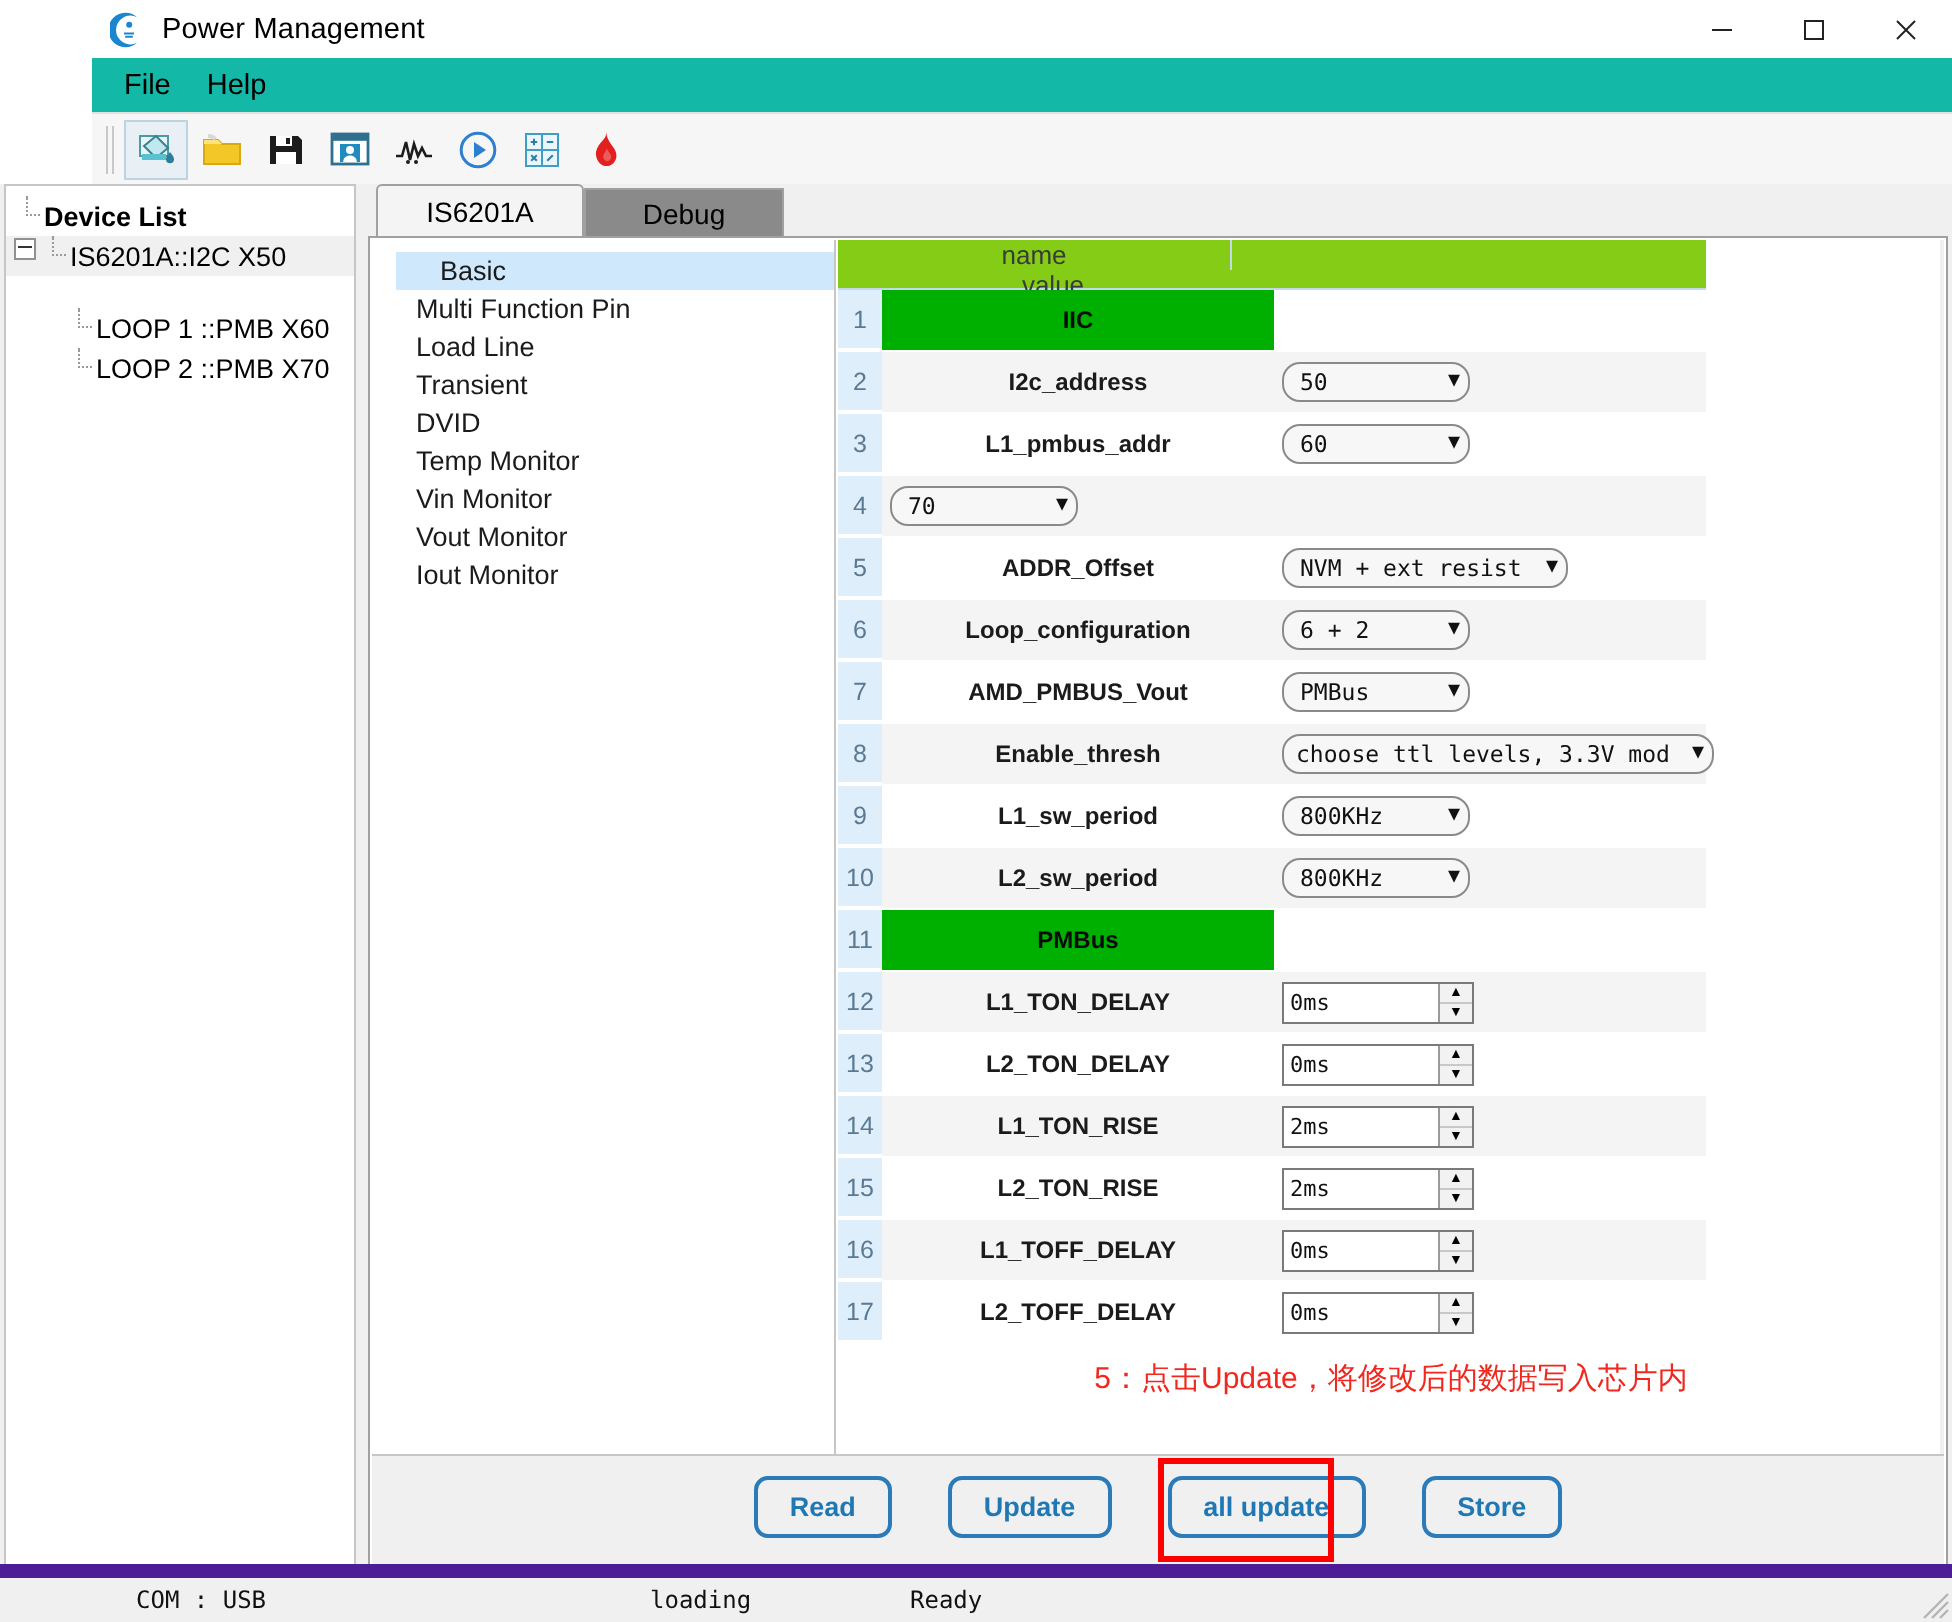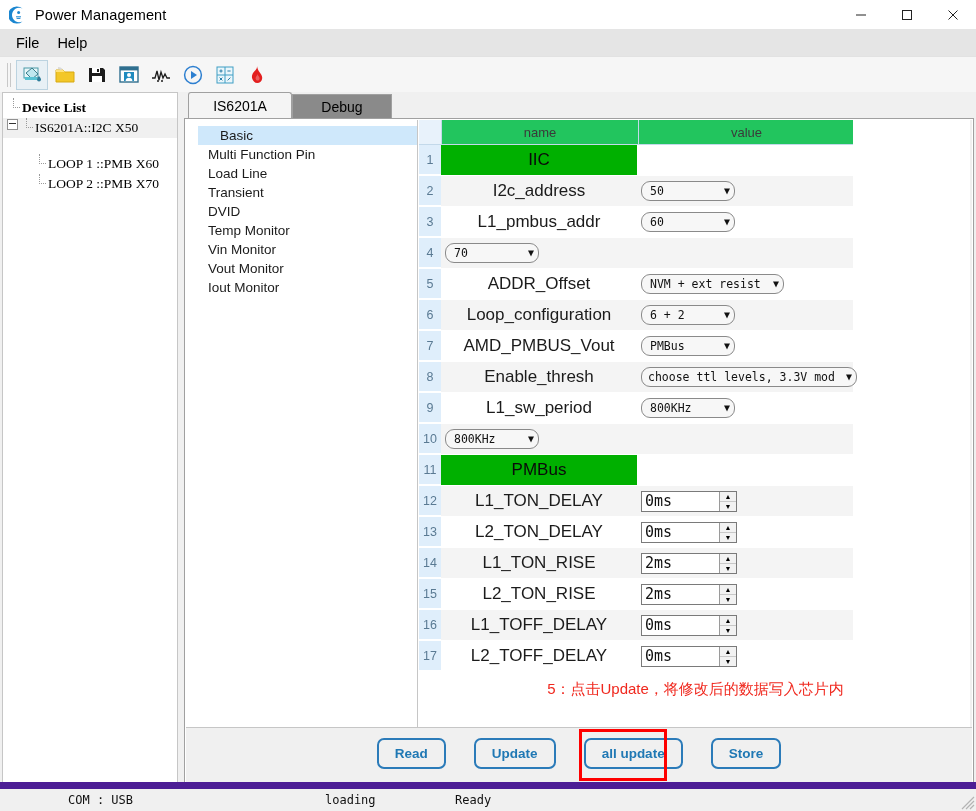--- a/index.html
+++ b/index.html
@@ -2,52 +2,52 @@
 <html><head>
 <meta charset="utf-8">
 <style>
   html,body{margin:0;padding:0;}
   body{
     width:976px;height:811px;overflow:hidden;
     font-family:"Liberation Sans",sans-serif;
     background:#f0f0f0;color:#000;
     -webkit-font-smoothing:antialiased;
   }
-  #app{position:relative;width:976px;height:811px;background:#ffffff;box-sizing:border-box;}
+  #app{position:relative;width:976px;height:811px;background:#ffffff;box-sizing:border-box;padding-left:46px;}
 
   
   .titlebar{height:29px;background:#ffffff;display:flex;align-items:center;position:relative;}
   .app-icon{width:18px;height:18px;margin-left:9px;margin-right:8px;position:relative;flex:0 0 auto;}
   .title-text{font-size:14.5px;color:#000;letter-spacing:0.1px;}
   .winbtns{position:absolute;right:0;top:0;height:29px;display:flex;}
   .winbtn{width:46px;height:29px;display:flex;align-items:center;justify-content:center;}
   .winbtn svg{display:block;}
 
   
-  .menubar{height:27px;background:#e5e5e5;display:flex;align-items:center;
+  .menubar{height:27px;background:#14b8a6;display:flex;align-items:center;
            border-bottom:1px solid #e2e2e2;padding-left:7px;}
   .menuitem{font-size:14.5px;padding:2px 9px;color:#000;}
 
   
   .toolbar{height:35px;background:#f6f6f6;border-bottom:1px solid #dcdcdc;
            display:flex;align-items:center;padding-left:4px;}
   .tb-grip{width:7px;height:24px;margin:0 3px 0 2px;position:relative;}
   .tb-grip:before,.tb-grip:after{content:"";position:absolute;top:0;bottom:0;width:1px;background:#c8c8c8;}
   .tb-grip:before{left:1px;}
   .tb-grip:after{left:4px;}
   .tbtn{width:30px;height:28px;display:flex;align-items:center;justify-content:center;margin-right:2px;}
   .tbtn.sel{background:#e8f0f5;border:1px solid #bcd3e0;}
 
   
   .content{position:absolute;left:0;top:92px;right:0;bottom:25px;background:#f0f0f0;}
 
   .leftpane{position:absolute;left:2px;top:0;width:176px;bottom:2px;
             background:#ffffff;border:1px solid #c6c6c6;box-sizing:border-box;overflow:hidden;}
   .tree{padding:5px 0 0 0;font-size:13.5px;}
-  .tnode{display:flex;align-items:center;height:20px;padding-left:4px;white-space:nowrap;font-family:Liberation Serif, serif;}
+  .tnode{display:flex;align-items:center;height:20px;padding-left:4px;white-space:nowrap;}
   .tnode.root{font-weight:bold;}
   .tnode.sel{background:#f0f0f0;}
   .tw{width:13px;height:20px;flex:0 0 auto;position:relative;}
   .tw.dots:before{content:"";position:absolute;left:6px;top:0;bottom:10px;
       border-left:1px dotted #9a9a9a;border-bottom:1px dotted #9a9a9a;width:6px;}
   .expander{width:9px;height:9px;border:1px solid #919191;background:#fff;
       display:inline-block;position:relative;}
   .expander:before{content:"";position:absolute;left:1px;right:1px;top:3px;height:1px;background:#333;}
   .tlabel{padding-left:2px;}
 
@@ -68,50 +68,50 @@
 
   
   .seclist{position:absolute;left:1px;top:1px;width:232px;bottom:1px;background:#fff;
            border-right:1px solid #c6c6c6;box-sizing:border-box;padding-top:6px;}
   .secitem{height:19px;line-height:19px;font-size:13.5px;padding-left:22px;color:#1b1b1b;white-space:nowrap;}
   .secitem.sel{background:#cfe8fb;margin-left:12px;}
 
   
   .tablewrap{position:absolute;left:234px;top:1px;right:1px;bottom:1px;background:#fff;overflow:hidden;}
   .grid{position:absolute;left:0;top:0;width:434px;}
-  .ghead{display:flex;height:24px;background:#22c55e;border-bottom:1px solid #c3d9ea;}
+  .ghead{display:flex;height:24px;background:#84cc16;border-bottom:1px solid #c3d9ea;flex-direction:column;}
   .gh-num{width:22px;flex:0 0 auto;border-right:1px solid #c3d9ea;background:#e8f2fb;}
   .gh-name{width:196px;flex:0 0 auto;display:flex;align-items:center;justify-content:center;
       font-size:13px;color:#3a3a3a;border-right:1px solid #c3d9ea;}
   .gh-val{width:215px;flex:0 0 auto;display:flex;align-items:center;justify-content:center;
       font-size:13px;color:#3a3a3a;}
   .grow{display:flex;height:30px;align-items:stretch;border-bottom:1px solid #ffffff;}
   .grow.alt{background:#f4f4f4;}
   .g-num{width:22px;flex:0 0 auto;background:#dfeefb;color:#5a7a93;font-size:12.5px;
       display:flex;align-items:center;justify-content:center;border-bottom:1px solid #fff;}
   .g-name{width:196px;flex:0 0 auto;display:flex;align-items:center;justify-content:center;
-      font-size:17px;color:#1b1b1b;}
+      font-size:12px;color:#1b1b1b;font-weight:bold;}
   .g-val{width:216px;flex:0 0 auto;display:flex;align-items:center;padding-left:4px;}
   .grow.section .g-name{background:#00b000;color:#0a0a0a;width:196px;height:100%;}
   .grow.section .g-val{background:transparent;}
 
   
   .combo{height:20px;border:1px solid #8a8a8a;border-radius:9px;background:#f7f7f7;
      display:flex;align-items:center;box-sizing:border-box;padding:0 4px 0 8px;
      font-family:"DejaVu Sans Mono",monospace;font-size:11.5px;color:#111;}
   .combo .cv{flex:1 1 auto;white-space:nowrap;overflow:hidden;}
   .combo .carot{margin-left:4px;font-size:10px;line-height:1;}
   .combo.w1{width:94px;}
   .combo.w2{width:143px;}
   .combo.w3{width:236px;padding-left:6px;}
 
   
   .spin{width:96px;height:21px;border:1px solid #7a7a7a;background:#fff;display:flex;box-sizing:border-box;}
   .spin .sv{flex:1 1 auto;padding-left:3px;font-family:"DejaVu Sans Mono",monospace;
-      font-size:15px;color:#111;display:flex;align-items:center;}
+      font-size:11px;color:#111;display:flex;align-items:center;}
   .spin .sbtns{width:16px;flex:0 0 auto;border-left:1px solid #9a9a9a;display:flex;
       flex-direction:column;background:#f2f2f2;}
   .spin .sb{flex:1 1 0;display:flex;align-items:center;justify-content:center;font-size:7px;line-height:1;color:#000;}
   .spin .sb.up{border-bottom:1px solid #c8c8c8;}
 
   
   .annot{position:absolute;left:0;right:0;top:560px;text-align:center;
      color:#f0281e;font-size:15px;white-space:nowrap;}
 
   
@@ -376,20 +376,21 @@
                   <div class="g-name">L1_sw_period</div>
                   <div class="g-val">
                     <div class="combo w1">
                       <span class="cv">800KHz</span>
                       <span class="carot">▼</span>
                     </div>
                   </div>
                 </div>
                 <div class="grow alt">
                   <div class="g-num">10</div>
+                  <div class="g-name">L2_sw_period</div>
                   <div class="g-val">
                     <div class="combo w1">
                       <span class="cv">800KHz</span>
                       <span class="carot">▼</span>
                     </div>
                   </div>
                 </div>
                 <div class="grow section">
                   <div class="g-num">11</div>
                   <div class="g-name" style="background: rgb(0, 176, 0);">PMBus</div>

